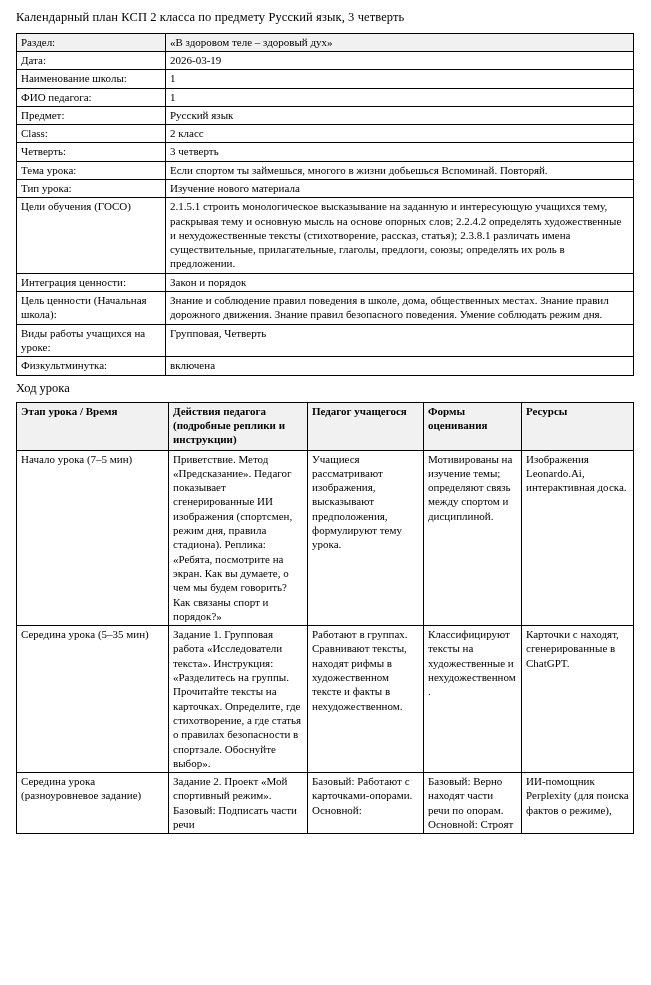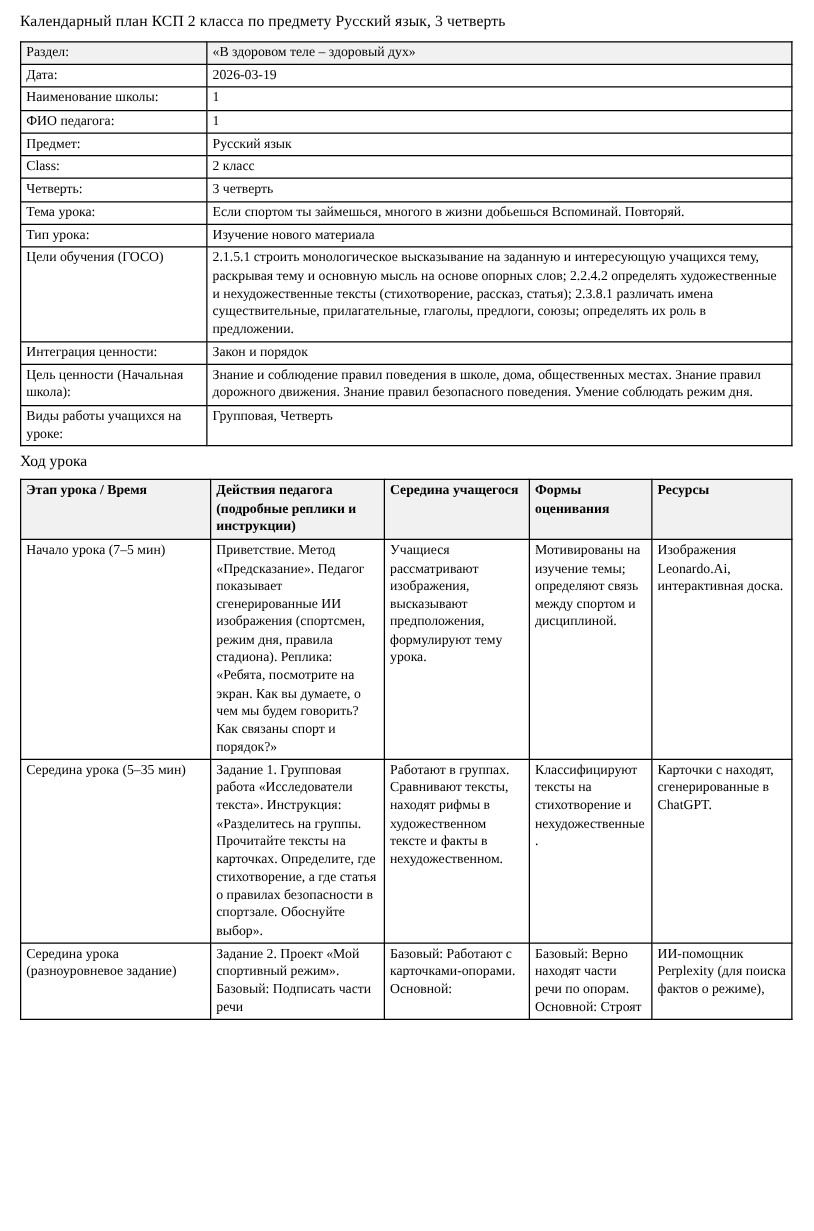--- a/index.html
+++ b/index.html
@@ -121,55 +121,59 @@
           <td>Закон и порядок</td>
         </tr>
         <tr>
           <td>Цель ценности (Начальная школа):</td>
           <td>Знание и соблюдение правил поведения в школе, дома, общественных местах. Знание правил дорожного движения. Знание правил безопасного поведения. Умение соблюдать режим дня.</td>
         </tr>
         <tr>
           <td>Виды работы учащихся на уроке:</td>
           <td>Групповая, Четверть</td>
         </tr>
+        <tr>
+          <td>Физкультминутка:</td>
+          <td>включена</td>
+        </tr>
       </tbody>
   </table>
 
   <div class="section-caption">Ход урока</div>
 
   <table class="flow-table">
     <colgroup>
       <col class="c1">
         <col class="c2">
         <col class="c3">
         <col class="c4">
         <col class="c5">
     </colgroup>
     <thead>
       <tr>
           <td>Этап урока / Время</td>
           <td>Действия педагога (подробные реплики и инструкции)</td>
-          <td>Середина учащегося</td>
+          <td>Педагог учащегося</td>
           <td>Формы оценивания</td>
           <td>Ресурсы</td>
         </tr>
     </thead>
     <tbody>
         <tr>
           <td>Начало урока (7–5 мин)</td>
           <td>Приветствие. Метод «Предсказание». Педагог показывает сгенерированные ИИ изображения (спортсмен, режим дня, правила стадиона). Реплика: «Ребята, посмотрите на экран. Как вы думаете, о чем мы будем говорить? Как связаны спорт и порядок?»</td>
           <td>Учащиеся рассматривают изображения, высказывают предположения, формулируют тему урока.</td>
           <td>Мотивированы на изучение темы; определяют связь между спортом и дисциплиной.</td>
           <td>Изображения Leonardo.Ai, интерактивная доска.</td>
         </tr>
         <tr>
           <td>Середина урока (5–35 мин)</td>
           <td>Задание 1. Групповая работа «Исследователи текста». Инструкция: «Разделитесь на группы. Прочитайте тексты на карточках. Определите, где стихотворение, а где статья о правилах безопасности в спортзале. Обоснуйте выбор».</td>
           <td>Работают в группах. Сравнивают тексты, находят рифмы в художественном тексте и факты в нехудожественном.</td>
-          <td>Классифицируют тексты на стихотворение и нехудожественные.</td>
+          <td>Классифицируют тексты на художественные и нехудожественном.</td>
           <td>Карточки с находят, сгенерированные в ChatGPT.</td>
         </tr>
         <tr>
           <td>Середина урока (разноуровневое задание)</td>
           <td>Задание 2. Проект «Мой спортивный режим». Базовый: Подписать части речи</td>
           <td>Базовый: Работают с карточками-опорами. Основной:</td>
           <td>Базовый: Верно находят части речи по опорам. Основной: Строят</td>
           <td>ИИ-помощник Perplexity (для поиска фактов о режиме),</td>
         </tr>
       </tbody>

